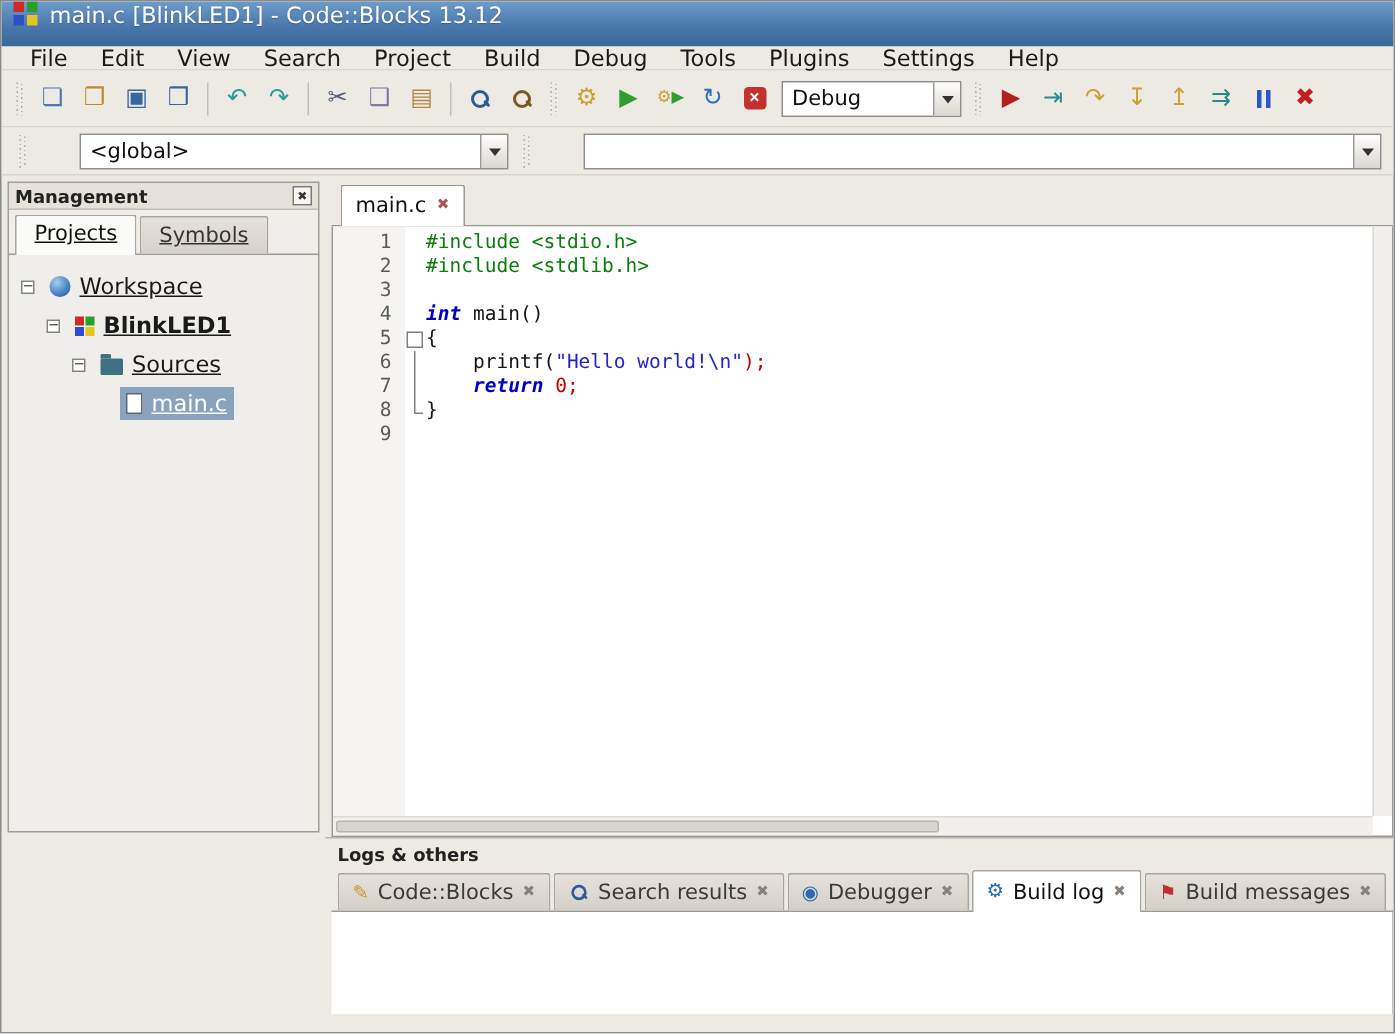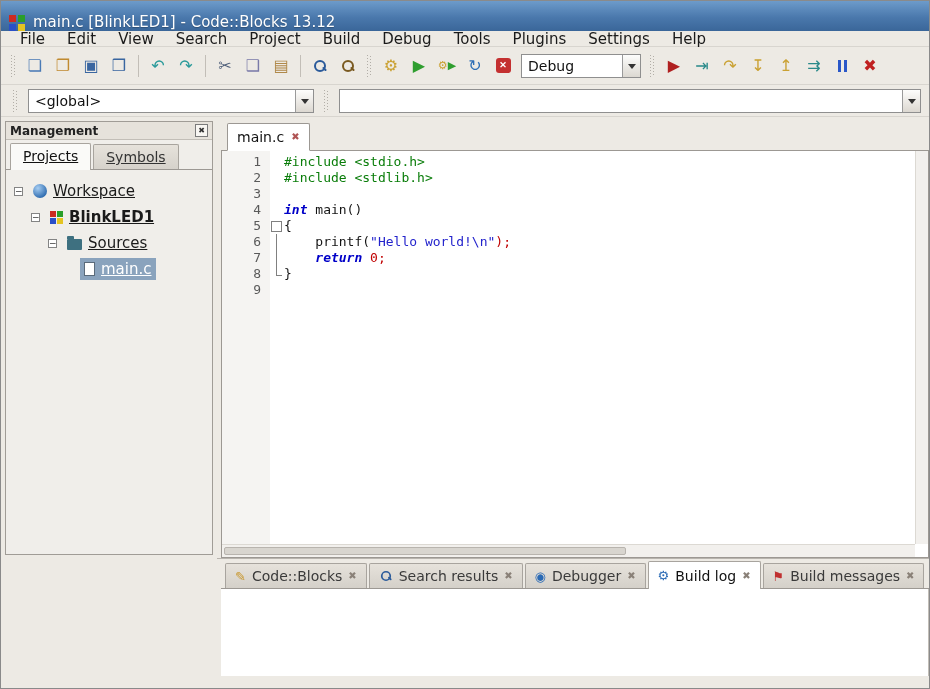--- a/index.html
+++ b/index.html
@@ -6,21 +6,21 @@
   html,body { background:#ffffff; }
   body { font-family:"DejaVu Sans","Liberation Sans",sans-serif; }
 
   .window{
     width:930px; height:689px; position:relative; overflow:hidden;
     background:#edeae4; border:1px solid #8a8a8a;
   }
 
   
   .titlebar{
-    height:30px; display:flex; align-items:flex-end; gap:8px; padding:0 8px;
+    height:30px; display:flex; align-items:flex-start; gap:8px; padding:0 8px;
     background:linear-gradient(180deg,#6d9bca 0%, #4a78ac 55%, #3a6699 100%);
   }
   .app-logo{ width:16px; height:16px; display:grid; grid-template-columns:7px 7px; grid-template-rows:7px 7px; gap:2px; }
   .app-logo i, .ti-project i{ display:block; }
   .lg.q1{ background:#cc2a22; }
   .lg.q2{ background:#2a9e2a; }
   .lg.q3{ background:#2a4fc8; }
   .lg.q4{ background:#e4c422; }
   .title-text{ color:#ffffff; font-size:15px; text-shadow:0 1px 1px rgba(0,0,0,.25); white-space:nowrap; }
 
@@ -66,21 +66,21 @@
   .shape-stopx{
     width:15px; height:15px; background:#c43030; border-radius:3px;
     display:flex; align-items:center; justify-content:center;
   }
   .shape-stopx::after{ content:"✕"; color:#fff; font-size:9px; font-weight:bold; line-height:1; }
   .shape-pause{ width:12px; height:13px; display:flex; gap:3px; align-items:center; justify-content:center; }
   .shape-pause::before, .shape-pause::after{ content:""; width:3px; height:12px; background:#2a57c8; }
 
   .combo{
     height:24px; background:#ffffff; border:1px solid #8f8f8f;
-    display:flex; align-items:center; font-size:14px; color:#111;
+    display:flex; align-items:center; font-size:14px; color:#111;margin-left:25px;
   }
   .combo-value{ padding:0 6px; white-space:nowrap; overflow:hidden; }
   .combo-btn{
     margin-left:auto; width:18px; height:100%; flex:none;
     background:linear-gradient(#fdfdfc,#dcd8d1); border-left:1px solid #9a9a9a;
     display:flex; align-items:center; justify-content:center;
   }
   .tri{ width:0; height:0; border:4px solid transparent; border-top:5px solid #333; margin-top:5px; }
   .combo.target{ width:120px; margin:0 2px; }
 
@@ -436,20 +436,21 @@
               </div>
             </div>
           <div class="vscroll"></div>
           <div class="hscroll">
               <div class="hthumb"></div>
             </div>
         </div>
       </div>
 
       <div class="logs">
+        <div class="logs-title">Logs &amp; others</div>
         <div class="logs-tabs" id="logs-tabs">
             <div class="ltab">
               <span class="lt-glyph" style="color: rgb(200, 150, 42);">✎</span>
               <span class="lt-label">Code::Blocks</span>
               <span class="x-glyph">✖</span>
             </div>
             <div class="ltab">
               <span class="shape shape-mag lt-shape"></span>
               <span class="lt-label">Search results</span>
               <span class="x-glyph">✖</span>

